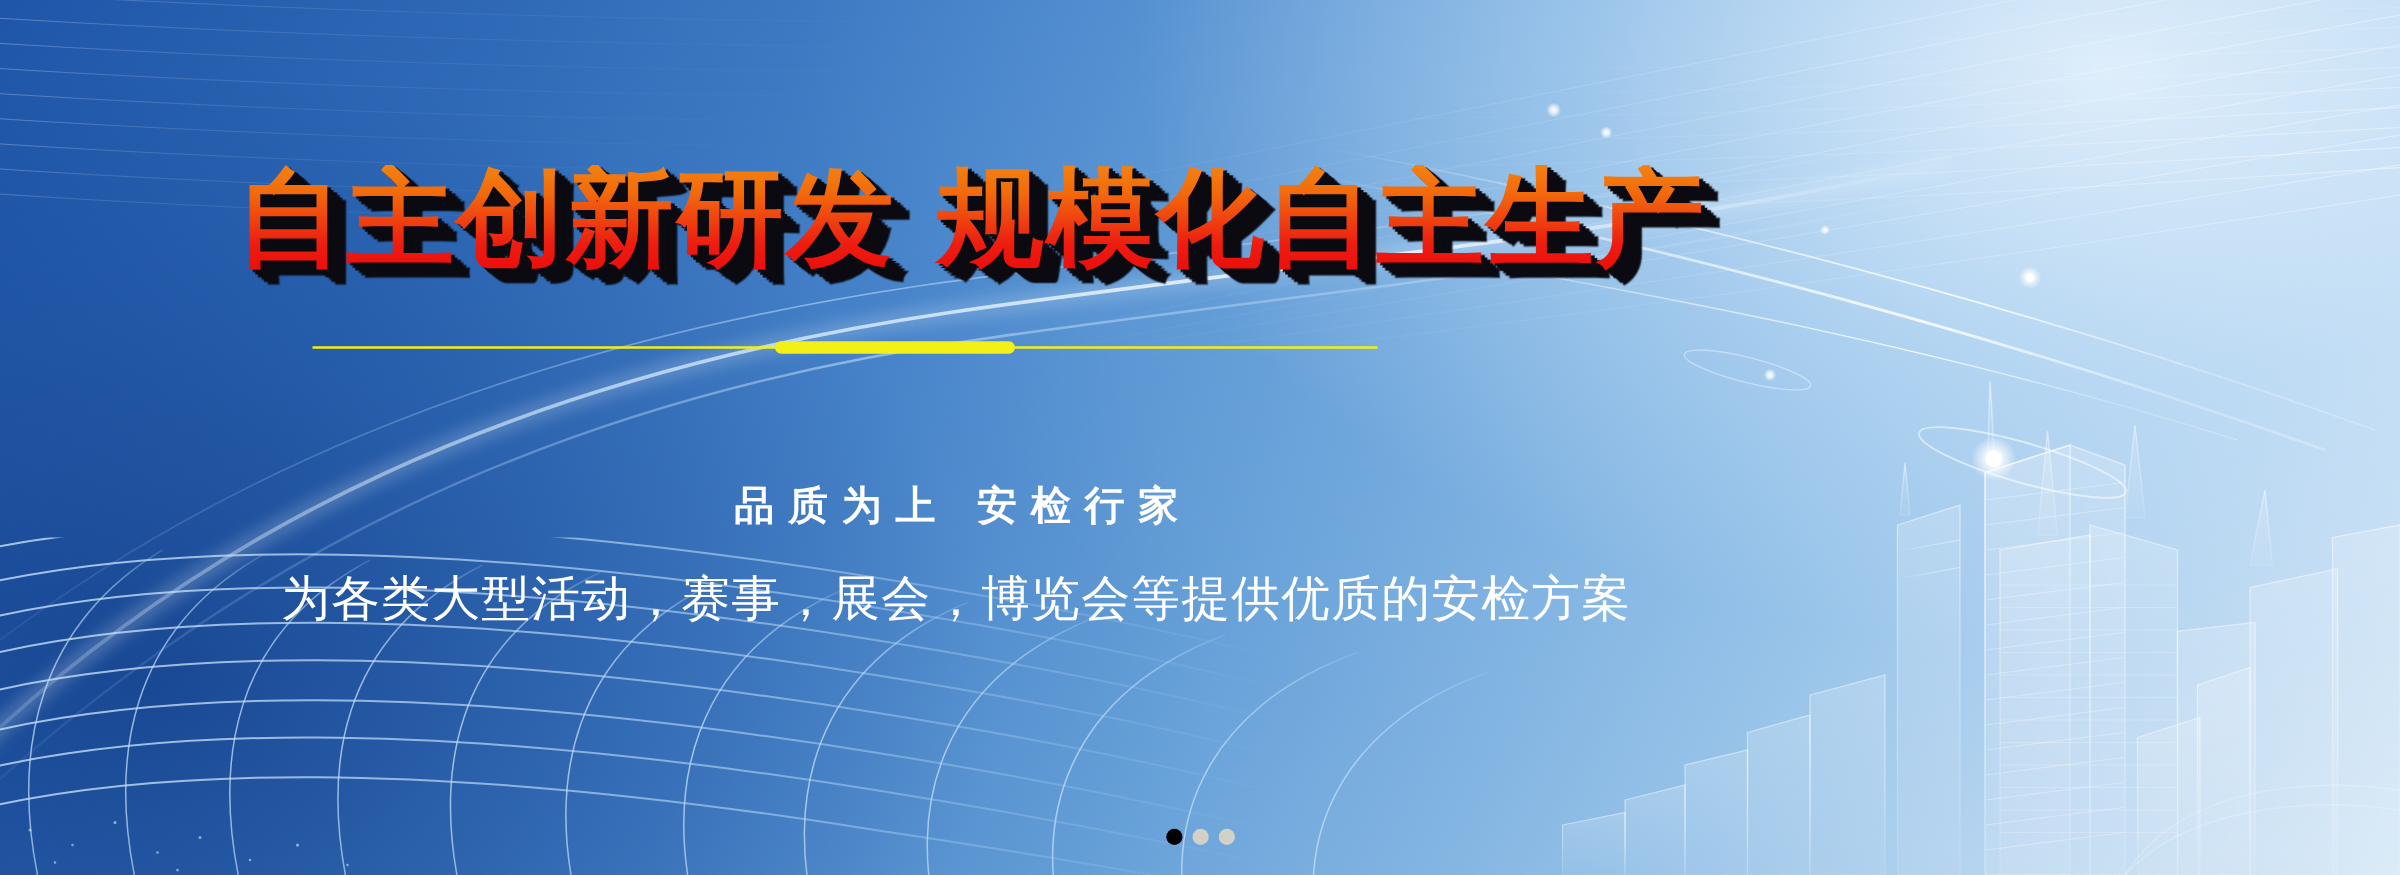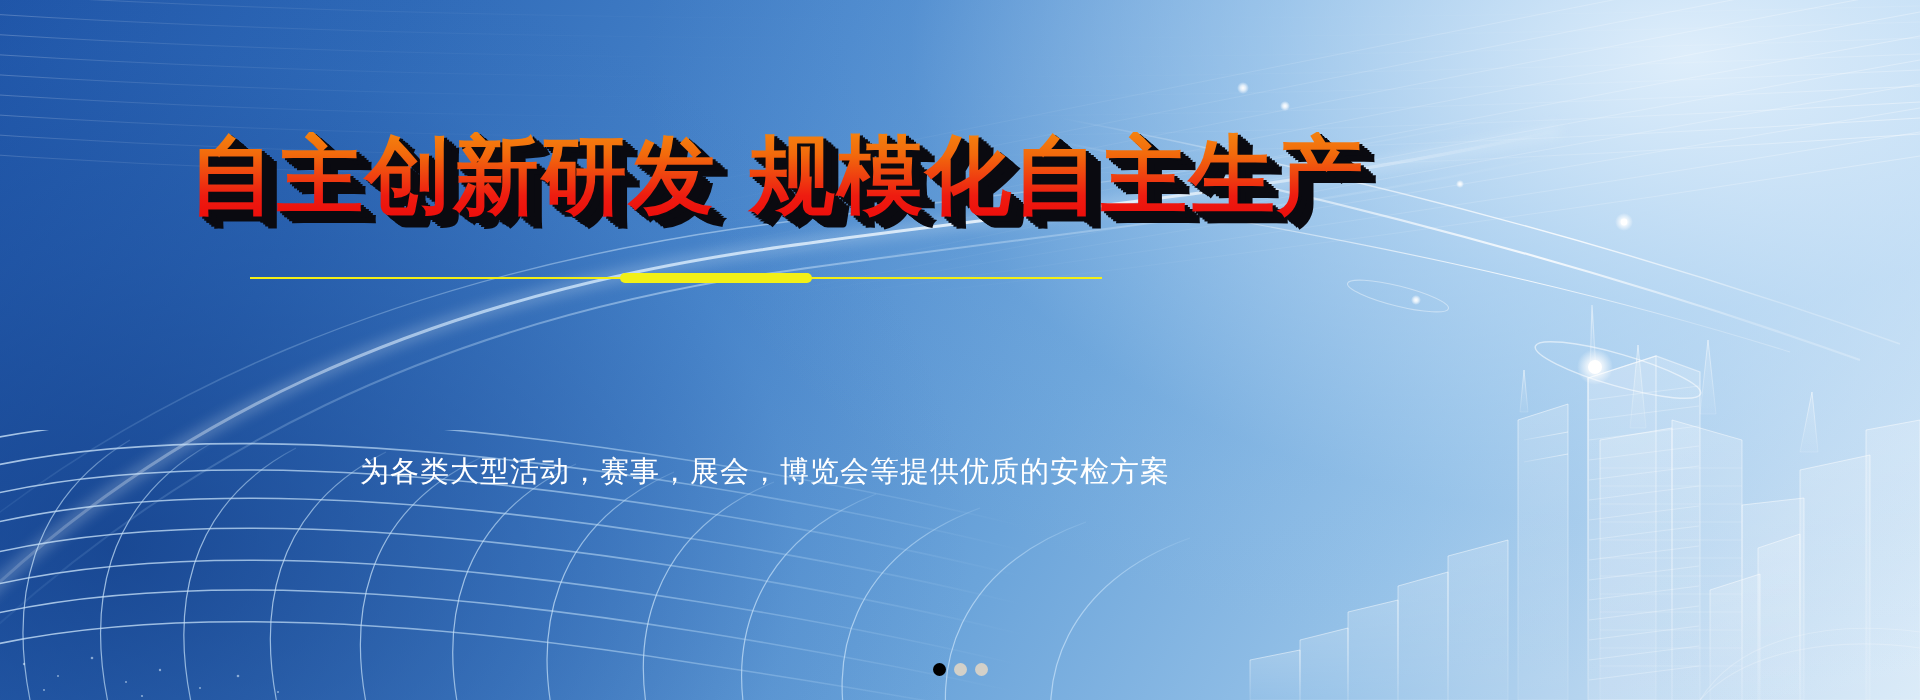--- a/index.html
+++ b/index.html
@@ -102,21 +102,21 @@
   }
 
   #tagline {
     position: absolute;
     top: 452px;
     left: 0;
     width: 1530px;
     text-align: center;
     color: #ffffff;
     font-family: Liberation Sans, sans-serif;
-    font-size: 29px;
+    font-size: 39px;
     font-weight: normal;
     letter-spacing: 1px;
     white-space: nowrap;
   }
 
   #carousel-dots {
     position: absolute;
     top: 663px;
     left: 0;
     width: 1920px;
@@ -388,20 +388,21 @@
 
   <div id="content">
 
     <h1 id="main-title">自主创新研发 规模化自主生产</h1>
 
     <div id="divider">
       <span class="thin"></span>
       <span class="thick"></span>
     </div>
 
+    <div id="slogan">品质为上  安检行家</div>
 
     <div id="tagline">为各类大型活动，赛事，展会，博览会等提供优质的安检方案</div>
 
     <div id="carousel-dots">
       <span class="dot active"></span>
       <span class="dot"></span>
       <span class="dot"></span>
     </div>
 
   </div>

